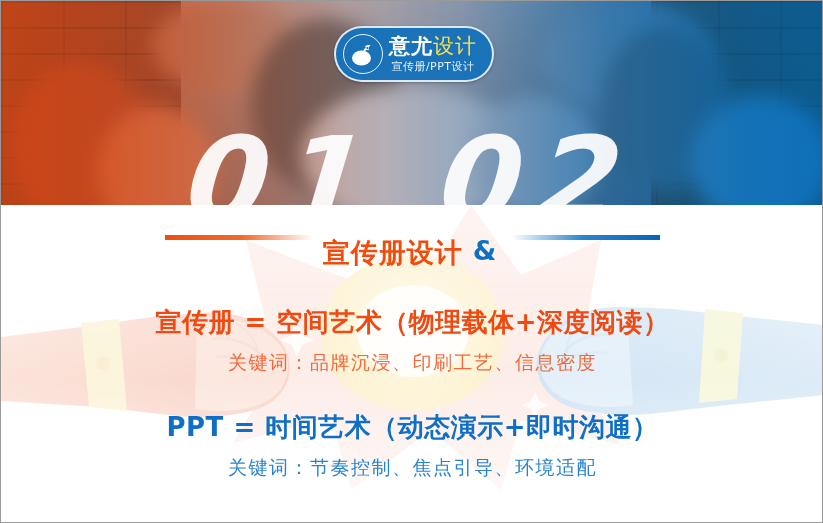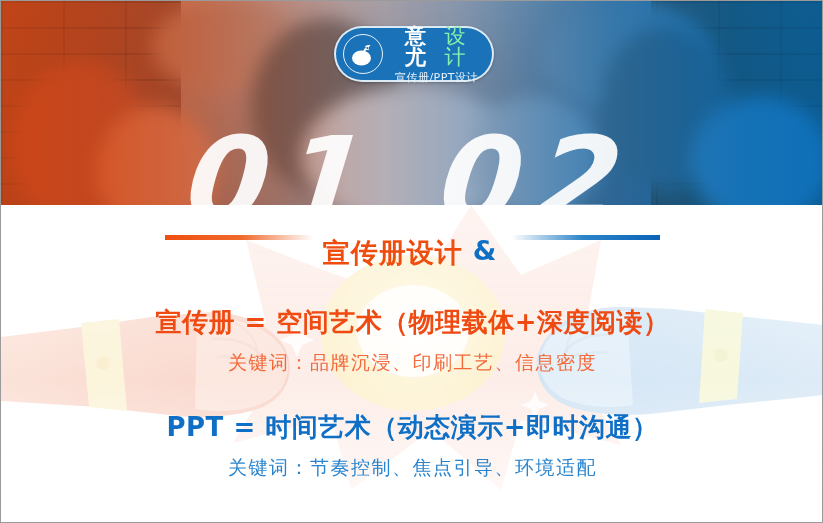--- a/index.html
+++ b/index.html
@@ -114,26 +114,26 @@
     width:40px; height:40px; flex:0 0 40px;
     border-radius:50%;
     border:1.5px solid rgba(255,255,255,.9);
     position:relative;
     display:flex; align-items:center; justify-content:center;
   }
   .logo-text{
     margin-left:6px; display:flex; flex-direction:column;
     justify-content:center; line-height:1;
   }
-  .logo-row{ display:flex; align-items:flex-start;margin-left:16px; }
+  .logo-row{ display:flex; align-items:flex-start; }
   .logo-main{
     font-size:21px; font-weight:bold; color:#ffffff; letter-spacing:1px;
   }
   .logo-sub2{
-    font-size:21px; color:#86efac; letter-spacing:1px; font-weight:normal;
+    font-size:21px; color:#fde047; letter-spacing:1px; font-weight:normal;
   }
   .logo-tag{
     margin-top:4px;
     font-size:11px; color:#eaf3fa; letter-spacing:.5px; white-space:nowrap;text-align:center;
   }
 
   
   .body-area{
     position:absolute; left:0; top:204px; width:823px; height:318px;
     background:#ffffff; overflow:hidden;

